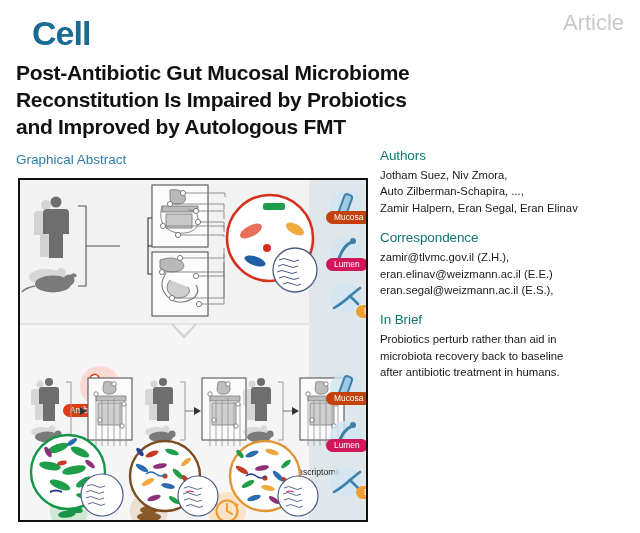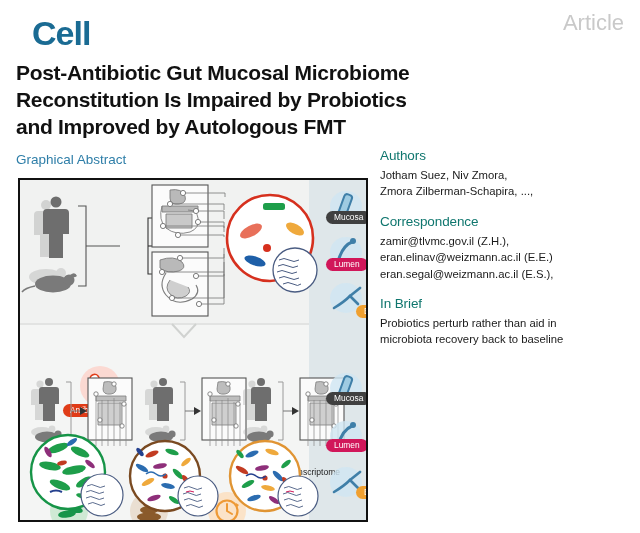--- a/index.html
+++ b/index.html
@@ -70,21 +70,21 @@
   .b-antibiotics { background:#E03C18; left:43px; top:224px; }
   .b-probiotics  { background:#169447; left:24px; top:340px; }
   .b-autofmt     { background:#7A4A21; left:105px; top:340px; }
   .b-spont       { background:#EE9A36; left:168px; top:340px; }
 
   .samp {
     position:absolute; border-radius:8px; color:#fff;
     font-size:8.4px; text-align:center; line-height:13px; height:13px;
     white-space:nowrap; padding:0 8px; left:306px;
   }
-  .s-mucosa { background:#404040; }
+  .s-mucosa { background:#c2410c; }
   .s-lumen  { background:#D1175A;text-align:center; }
   .s-biopsy { background:#F0A030;margin-left:30px; }
 
   .ga-caption {
     position:absolute; font-size:8.6px; color:#222; text-align:center;
     line-height:1.12; width:76px;
   }
 
   
   .halo { position:absolute; border-radius:50%; }
@@ -512,31 +512,33 @@
     <div class="samp s-lumen" style="top:259px;">Lumen</div>
     <div class="samp s-biopsy" style="top:306px;">Biopsy</div>
 
   </div>
 
   <div class="right-col">
 
     <div class="blk">
       <div class="sec-head">Authors</div>
       <p>Jotham Suez, Niv Zmora,</p>
-      <p>Zmora Zilberman-Schapira, ...,</p>
+      <p>Auto Zilberman-Schapira, ...,</p>
+      <p>Zamir Halpern, Eran Segal, Eran Elinav</p>
     </div>
 
     <div class="blk">
       <div class="sec-head">Correspondence</div>
       <p class="mono">zamir@tlvmc.gov.il (Z.H.),</p>
       <p class="mono">eran.elinav@weizmann.ac.il (E.E.)</p>
       <p class="mono">eran.segal@weizmann.ac.il (E.S.),</p>
     </div>
 
     <div class="blk">
       <div class="sec-head">In Brief</div>
       <p>Probiotics perturb rather than aid in</p>
       <p>microbiota recovery back to baseline</p>
+      <p>after antibiotic treatment in humans.</p>
     </div>
 
   </div>
 
 </div>
 
 </body></html>

